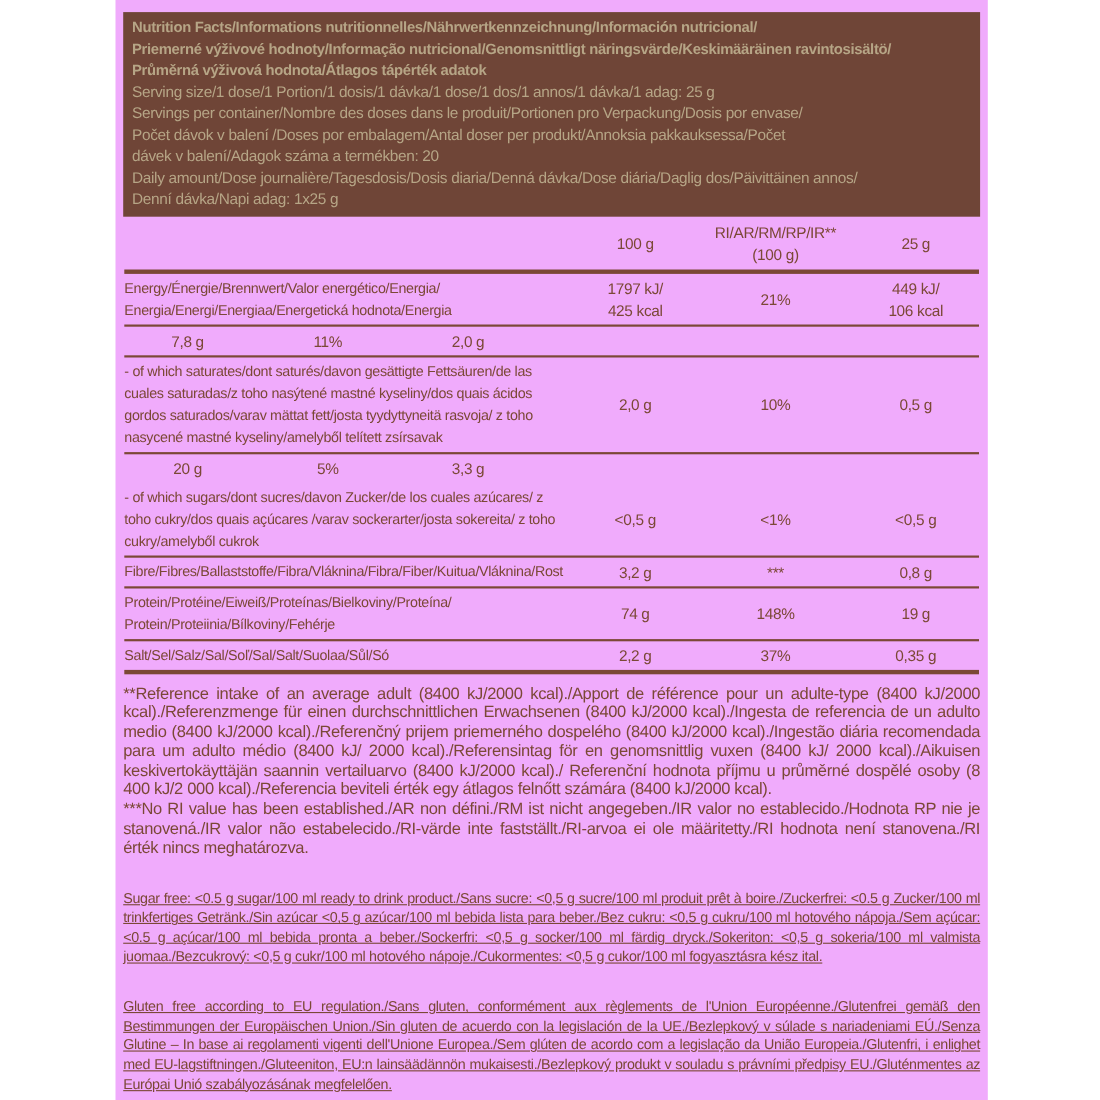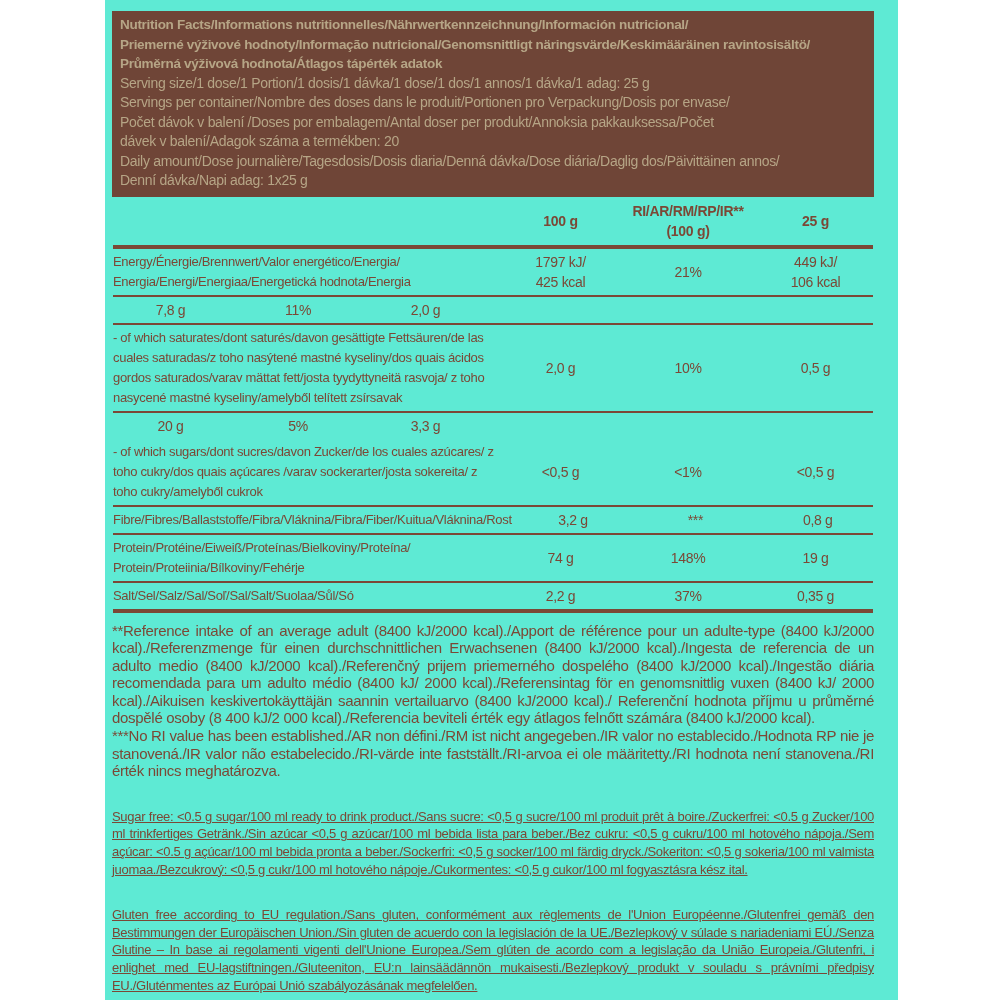--- a/index.html
+++ b/index.html
@@ -17,24 +17,24 @@
     height: 1000px;
     background: #ffffff;
     overflow: hidden;
   }
   .label {
     position: absolute;
     left: 105px;
     top: 0;
     width: 793px;
     height: 1000px;
-    background: #5eead4;
+    background: #f0abfc;
     color: #7b4836;
     box-sizing: border-box;
-    padding: 11px 24px 8px 7px;
+    padding: 11px 7px 8px 7px;
   }
   .header-block {
     background: #6f4537;
     color: #b6a586;
     padding: 4px 8px 6px 8px;
     font-size: 14px;
     line-height: 19.5px;
   }
   .header-title {
     font-weight: bold;
@@ -48,21 +48,21 @@
     padding: 0 1px;
   }
   .trow {
     display: flex;
     align-items: center;
     border-bottom: 2px solid #7b4836;
     padding: 3px 0;
   }
   .trow.header-row {
     border-bottom: 4px solid #7b4836;
-    font-weight: bold;
+    font-weight: normal;
     padding: 4px 0;
   }
   .trow.no-border { border-bottom: none; }
   .trow.thick-border { border-bottom: 4px solid #7b4836; }
   .cell-label {
     flex: 1;
     font-size: 13px;
     line-height: 20px;
     padding-right: 6px;
   }

